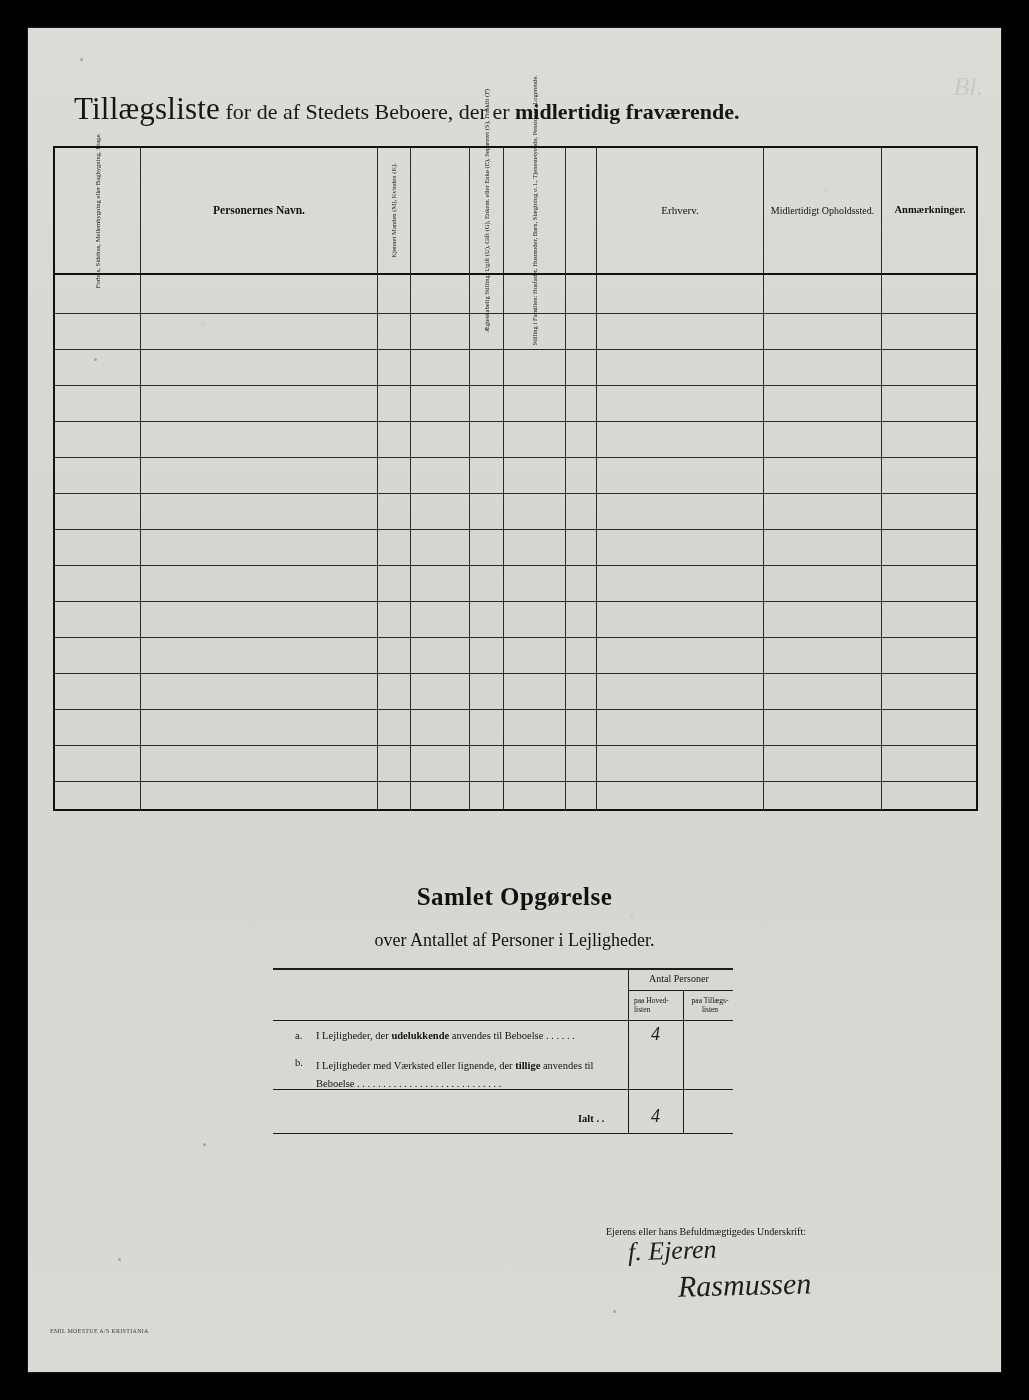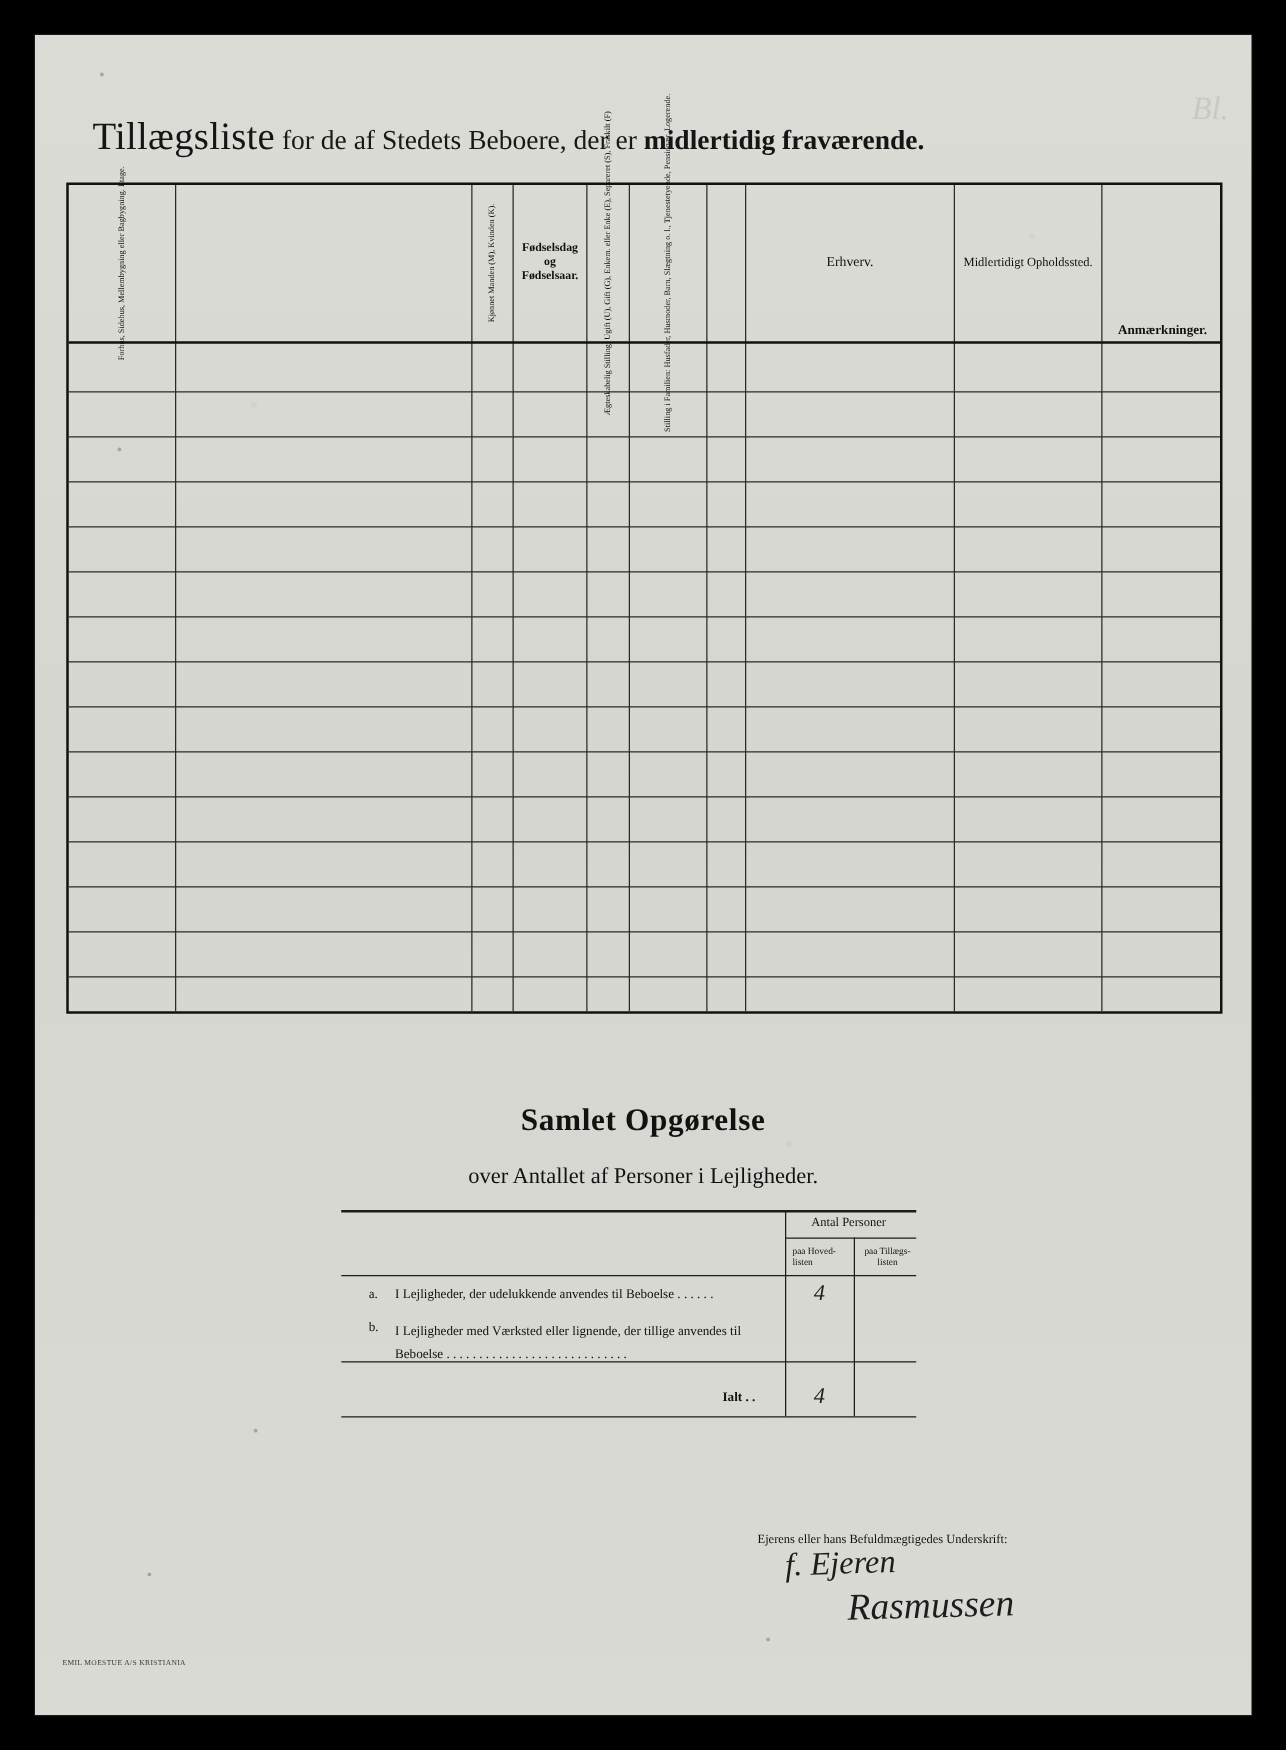--- a/index.html
+++ b/index.html
@@ -85,21 +85,21 @@
   .sum-sub{
     position:absolute;left:0;right:0;top:902px;
     text-align:center;font-size:18px;color:#111;
   }
 
   .sum-box{
     position:absolute;left:245px;top:940px;width:460px;height:175px;
   }
   .sb-line{position:absolute;background:#1c1c1c;}
   .sum-lbl{position:absolute;font-size:10.5px;color:#111;}
-  .sum-lbl b{font-weight:normal;}
+  .sum-lbl b{font-weight:bold;}
   .hand{
     position:absolute;
     font-family:"Liberation Serif",serif;
     font-style:italic;color:#1c1c1c;
   }
 
   
   .sig-label{
     position:absolute;left:578px;top:1198px;
     font-size:10px;color:#111;
@@ -165,46 +165,46 @@
     <div class="hline" style="top:489px;"></div>
     <div class="hline" style="top:525px;"></div>
     <div class="hline" style="top:561px;"></div>
     <div class="hline" style="top:597px;"></div>
     <div class="hline" style="top:633px;"></div>
 
     <div class="hdr-cell" style="left:0;top:0;width:85px;height:125px;">
       <span class="vert tiny2">Forhus, Sidehus, Mellembygning eller Bagbygning.  Etage.</span>
     </div>
 
+    <div class="hdr-cell b" style="left:86px;top:0;width:236px;height:125px;">
+      <span>Personernes Navn.</span>
+    </div>
 
     <div class="hdr-cell" style="left:323px;top:0;width:32px;height:125px;">
       <span class="vert tiny2">Kjønnet Manden (M), Kvinden (K).</span>
     </div>
 
-    <div class="hdr-cell" style="left:356px;top:0;width:58px;height:125px;font-size:9.5px;font-weight:bold;">
-      <span>Fødselsdag og Fødselsaar.</span>
-    </div>
 
     <div class="hdr-cell" style="left:415px;top:0;width:33px;height:125px;">
       <span class="vert tiny2">Ægteskabelig Stilling: Ugift (U), Gift (G), Enkem. eller Enke (E), Separeret (S), Fraskilt (F)</span>
     </div>
 
     <div class="hdr-cell" style="left:449px;top:0;width:61px;height:125px;">
       <span class="vert tiny2">Stilling i Familien: Husfader, Husmoder, Barn, Slægtning o. l., Tjenestetyende, Pensionær, Logerende.</span>
     </div>
 
     <div class="hdr-cell" style="left:542px;top:0;width:166px;height:125px;font-size:11px;">
       <span>Erhverv.</span>
     </div>
 
     <div class="hdr-cell" style="left:709px;top:0;width:117px;height:125px;font-size:10px;">
       <span>Midlertidigt Opholdssted.</span>
     </div>
 
-    <div class="hdr-cell b" style="left:827px;top:0;width:96px;height:125px;font-size:10.5px;align-items:flex-end;">
+    <div class="hdr-cell b" style="left:827px;top:0;width:96px;height:125px;font-size:10.5px;">
       <span>Anmærkninger.</span>
     </div>
   </div>
 
   <div class="sum-title">Samlet Opgørelse</div>
   <div class="sum-sub">over Antallet af Personer i Lejligheder.</div>
 
   <div class="sum-box">
 
     <div class="sb-line" style="left:0;top:0;width:460px;height:2px;"></div>

